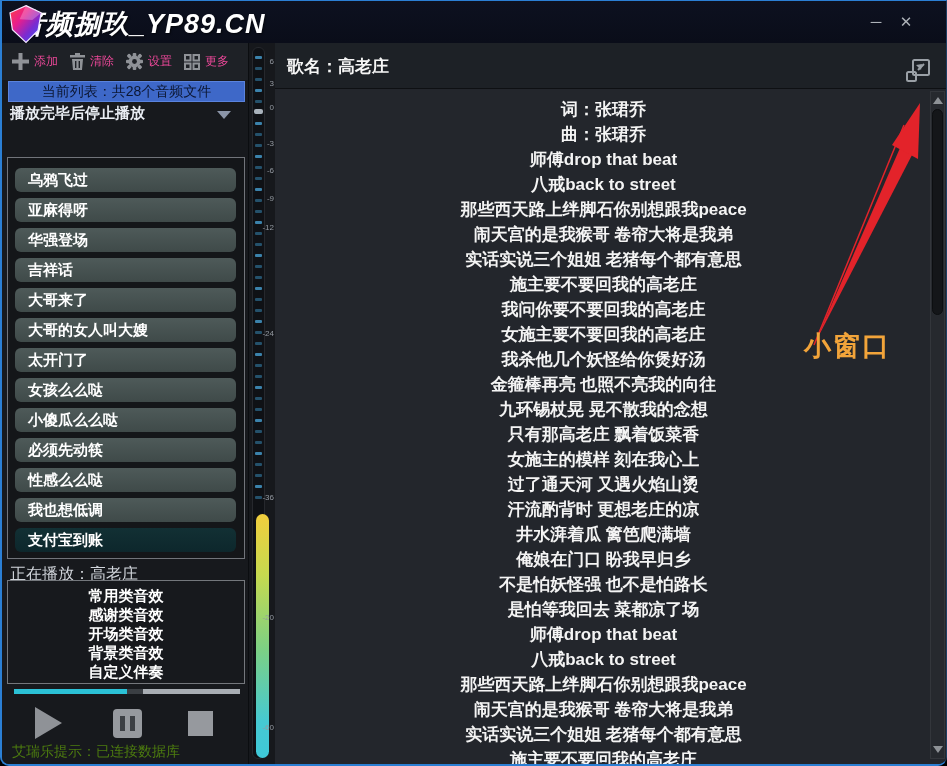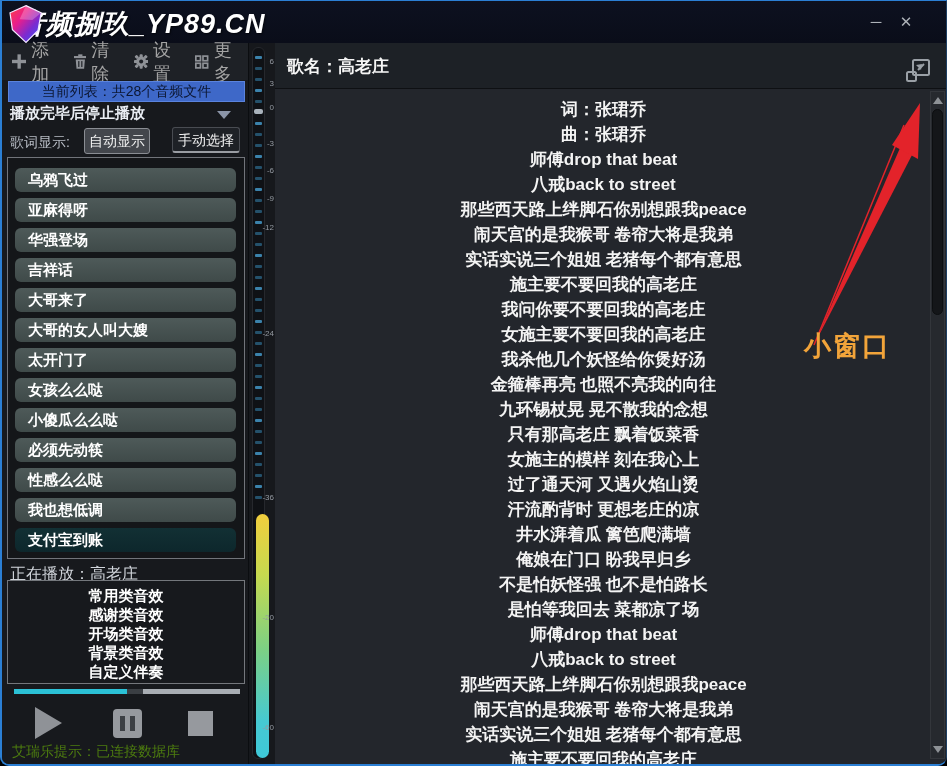--- a/index.html
+++ b/index.html
@@ -30,21 +30,21 @@
     text-align:center; line-height:22px; cursor:default; }
   .btn-min{ right:58px; } .btn-close{ right:28px; }
 
   
   .left-panel{ position:absolute; left:0; top:42px; width:247px; height:722px;
     background:#17191d; border-right:1px solid #0b0d10; }
   .toolbar{ position:absolute; left:0; top:0; width:100%; height:37px;
     background:#1e2126; display:flex; align-items:center; padding-left:6px; gap:4px; }
   .tool{ display:flex; align-items:center; gap:5px; padding:3px 4px; cursor:default; }
   .tool svg{ display:block; }
-  .tool-label{ color:#a3a3a3; font-size:18px; }
+  .tool-label{ color:#ec4899; font-size:12px; }
 
   .bluebar{ position:absolute; left:6px; top:38px; width:237px; height:21px;
     background:#3e68c8; border:1px solid #5a83dd; display:flex; align-items:center; justify-content:center; }
   .bluebar span{ color:#0c1733; font-size:14px; }
 
   .dropdown{ position:absolute; left:0; top:59px; width:247px; height:26px; cursor:default; }
   .dropdown-label{ position:absolute; left:8px; top:2px; color:#e9edf3; font-size:15px; font-weight:bold; }
   .caret-down{ position:absolute; right:18px; top:9px; width:0; height:0;
     border-left:7px solid transparent; border-right:7px solid transparent; border-top:8px solid #8b95a8; }
 
@@ -193,25 +193,20 @@
 
     <div class="bluebar">
       <span>当前列表：共28个音频文件</span>
     </div>
 
     <div class="dropdown">
       <span class="dropdown-label">播放完毕后停止播放</span>
       <span class="caret-down"></span>
     </div>
 
-    <div class="lyricmode">
-      <span class="lyricmode-label">歌词显示:</span>
-      <span class="mode-btn mode-auto">自动显示</span>
-      <span class="mode-btn mode-manual">手动选择</span>
-    </div>
 
     <div class="songbox">
       <div class="song" style="top:10px">乌鸦飞过</div>
       <div class="song" style="top:40px">亚麻得呀</div>
       <div class="song" style="top:70px">华强登场</div>
       <div class="song" style="top:100px">吉祥话</div>
       <div class="song" style="top:130px">大哥来了</div>
       <div class="song" style="top:160px">大哥的女人叫大嫂</div>
       <div class="song" style="top:190px">太开门了</div>
       <div class="song" style="top:220px">女孩么么哒</div>

